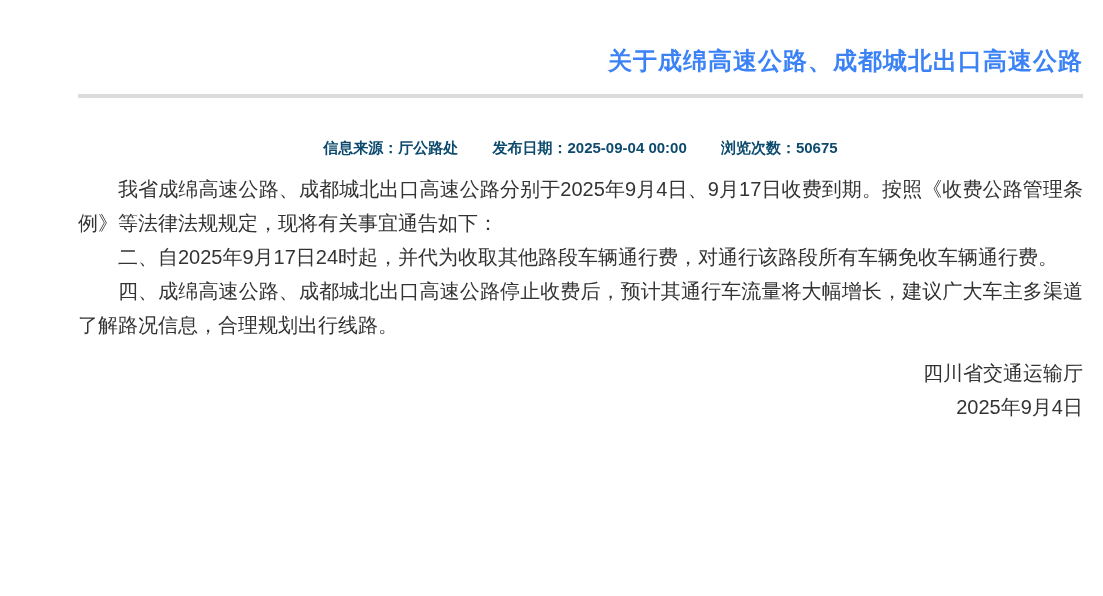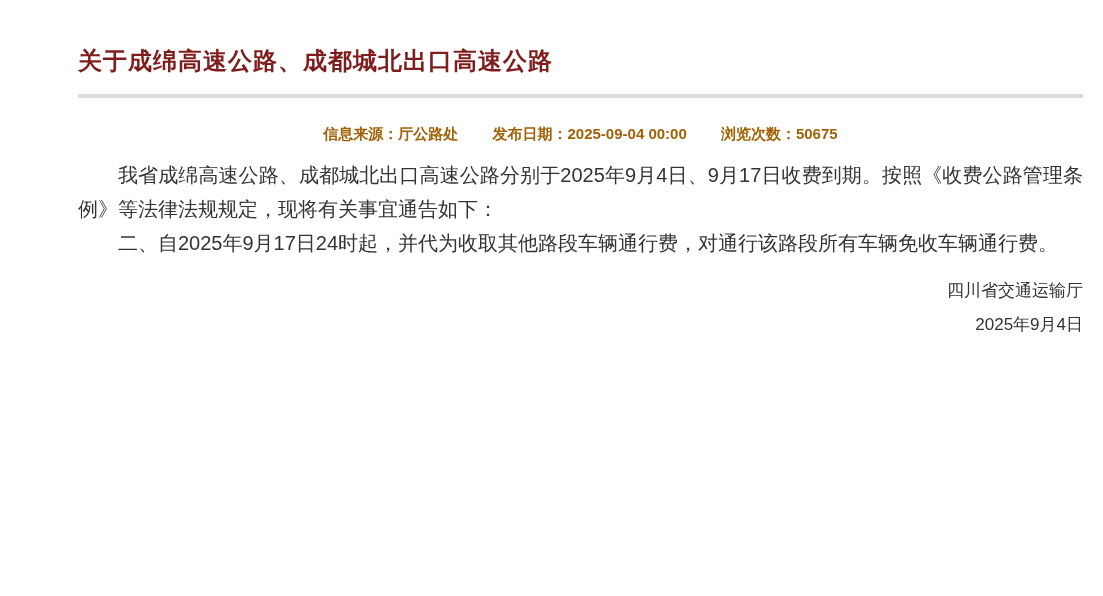--- a/index.html
+++ b/index.html
@@ -14,41 +14,41 @@
     height: 596px;
     background: #ffffff;
     overflow: hidden;
   }
   .content {
     margin: 0 20px 0 78px; 
     padding-top: 36px;
   }
   .title {
     margin: 0;
-    text-align: left;
-    color: #7f1d1d;
+    text-align: right;
+    color: #3b82f6;
     font-size: 24px;
     font-weight: 700;
     letter-spacing: 1px;
   }
   .title-line {
     display: block;
     line-height: 50px;
   }
   .divider {
     height: 4px;
     background: #dcdcdc;
     margin-top: 8px;
   }
   .meta {
-    margin-top: 26px;
+    margin-top: 40px;
     text-align: center;
     font-size: 15px;
     font-weight: 700;
-    color: #a16207;
+    color: #0c4a6e;
     line-height: 20px;
   }
   .meta-item {
     display: inline-block;
     margin: 0 15px;
     white-space: nowrap;
   }
   .body {
     margin-top: 14px;
     font-size: 20px;
@@ -56,21 +56,21 @@
   }
   .para {
     margin: 0;
     line-height: 34px;
     text-indent: 2em;
     text-align: justify;
   }
   .signature {
     margin-top: 14px;
     text-align: right;
-    font-size: 17px;
+    font-size: 20px;
     color: #333333;
   }
   .sig-line {
     margin: 0;
     line-height: 34px;
   }
 </style>
 </head>
 <body>
 
@@ -85,20 +85,21 @@
 
     <div class="meta">
       <span class="meta-item"><span>信息来源：</span><span>厅公路处</span></span>
       <span class="meta-item"><span>发布日期：</span><span>2025-09-04 00:00</span></span>
       <span class="meta-item"><span>浏览次数：</span><span>50675</span></span>
     </div>
 
     <div class="body">
       <p class="para">我省成绵高速公路、成都城北出口高速公路分别于2025年9月4日、9月17日收费到期。按照《收费公路管理条例》等法律法规规定，现将有关事宜通告如下：</p>
       <p class="para">二、自2025年9月17日24时起，并代为收取其他路段车辆通行费，对通行该路段所有车辆免收车辆通行费。</p>
+      <p class="para">四、成绵高速公路、成都城北出口高速公路停止收费后，预计其通行车流量将大幅增长，建议广大车主多渠道了解路况信息，合理规划出行线路。</p>
     </div>
 
     <div class="signature">
       <p class="sig-line">四川省交通运输厅</p>
       <p class="sig-line">2025年9月4日</p>
     </div>
 
   </div>
 </div>
 

